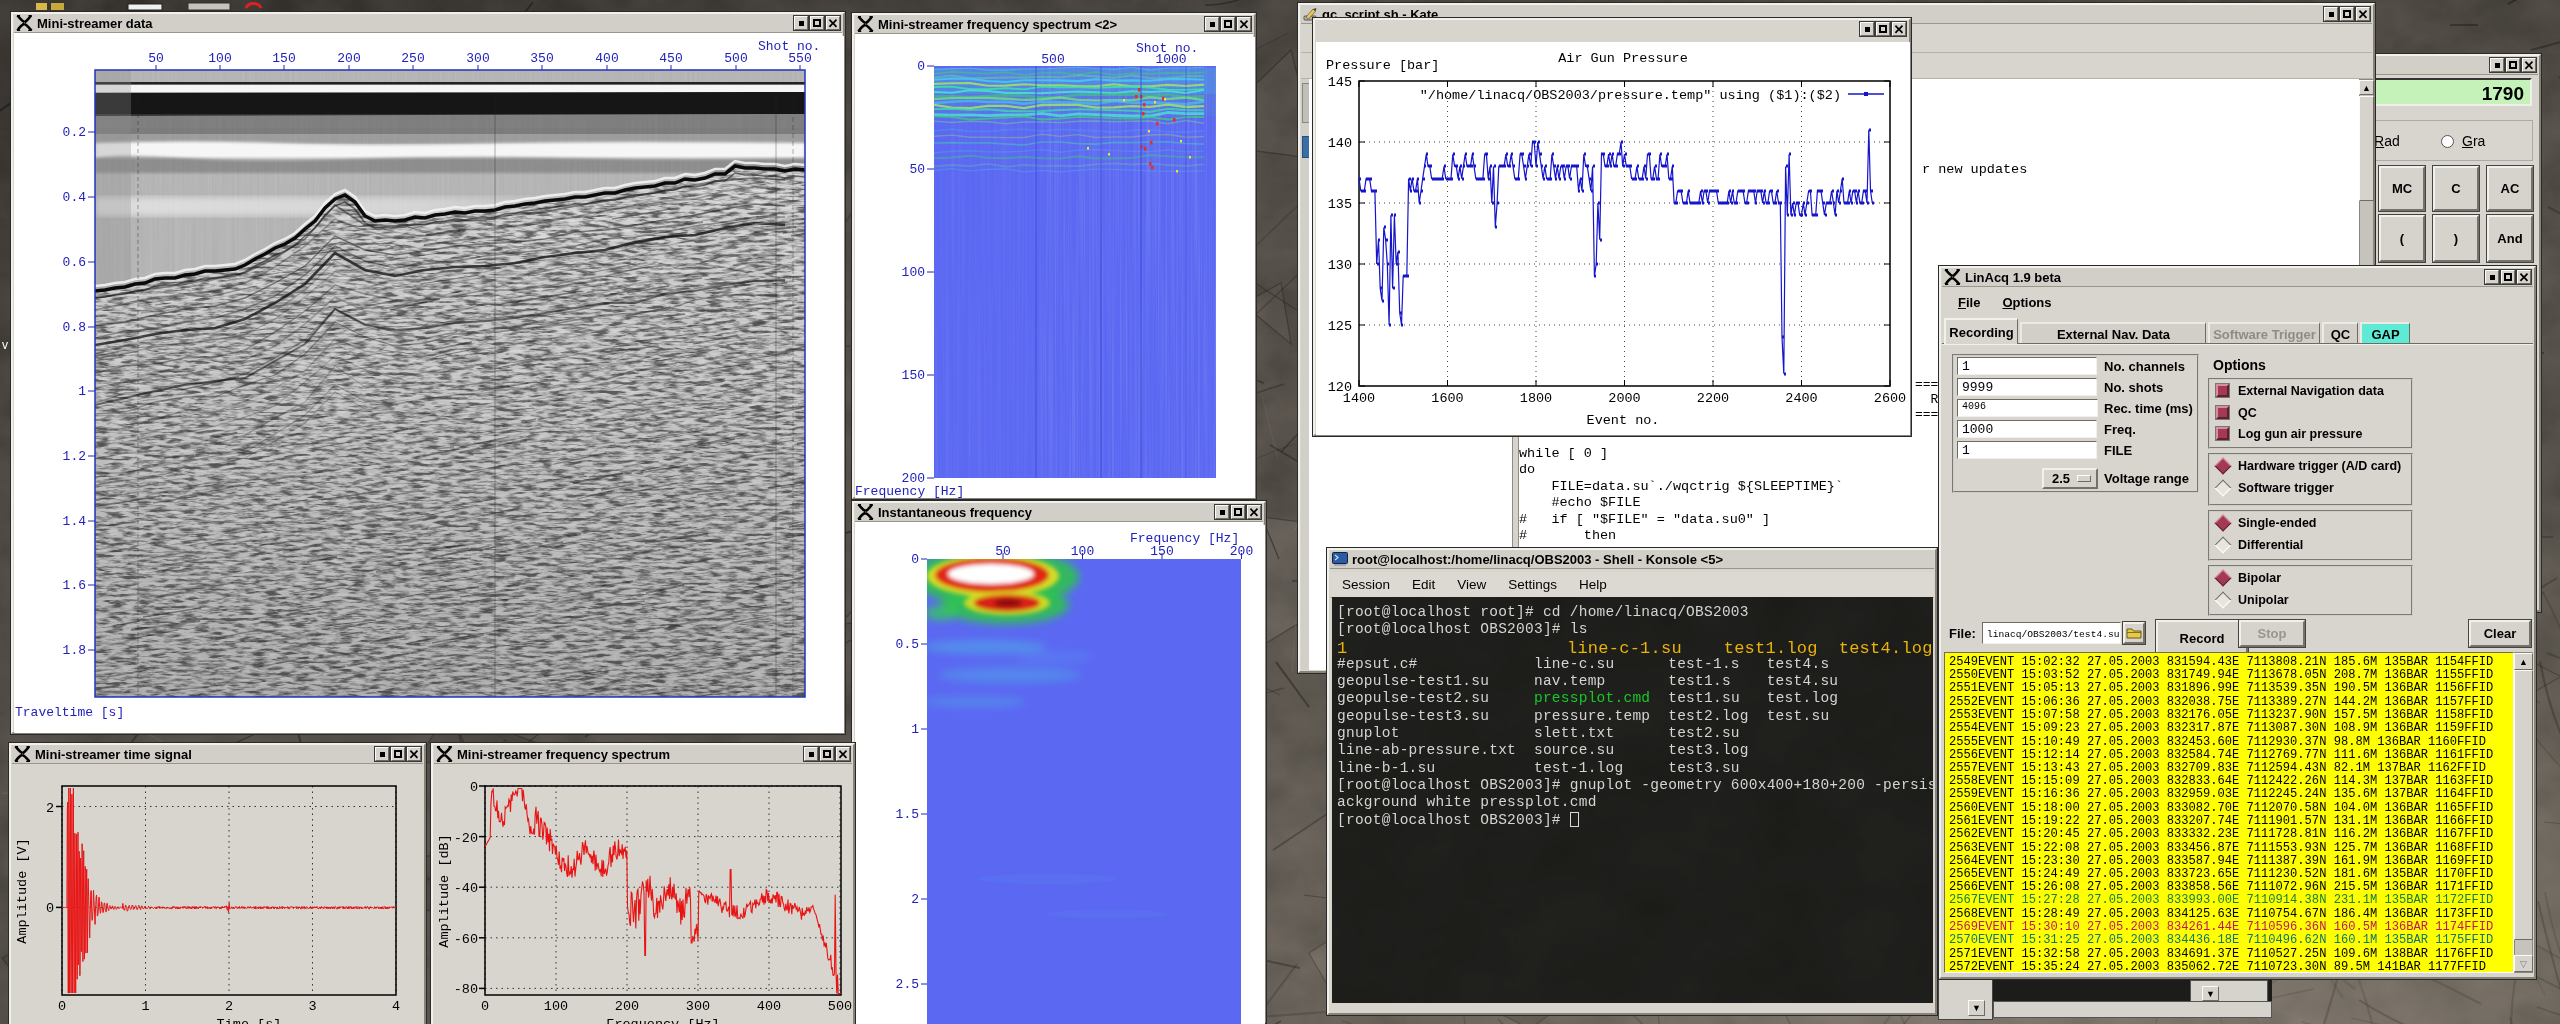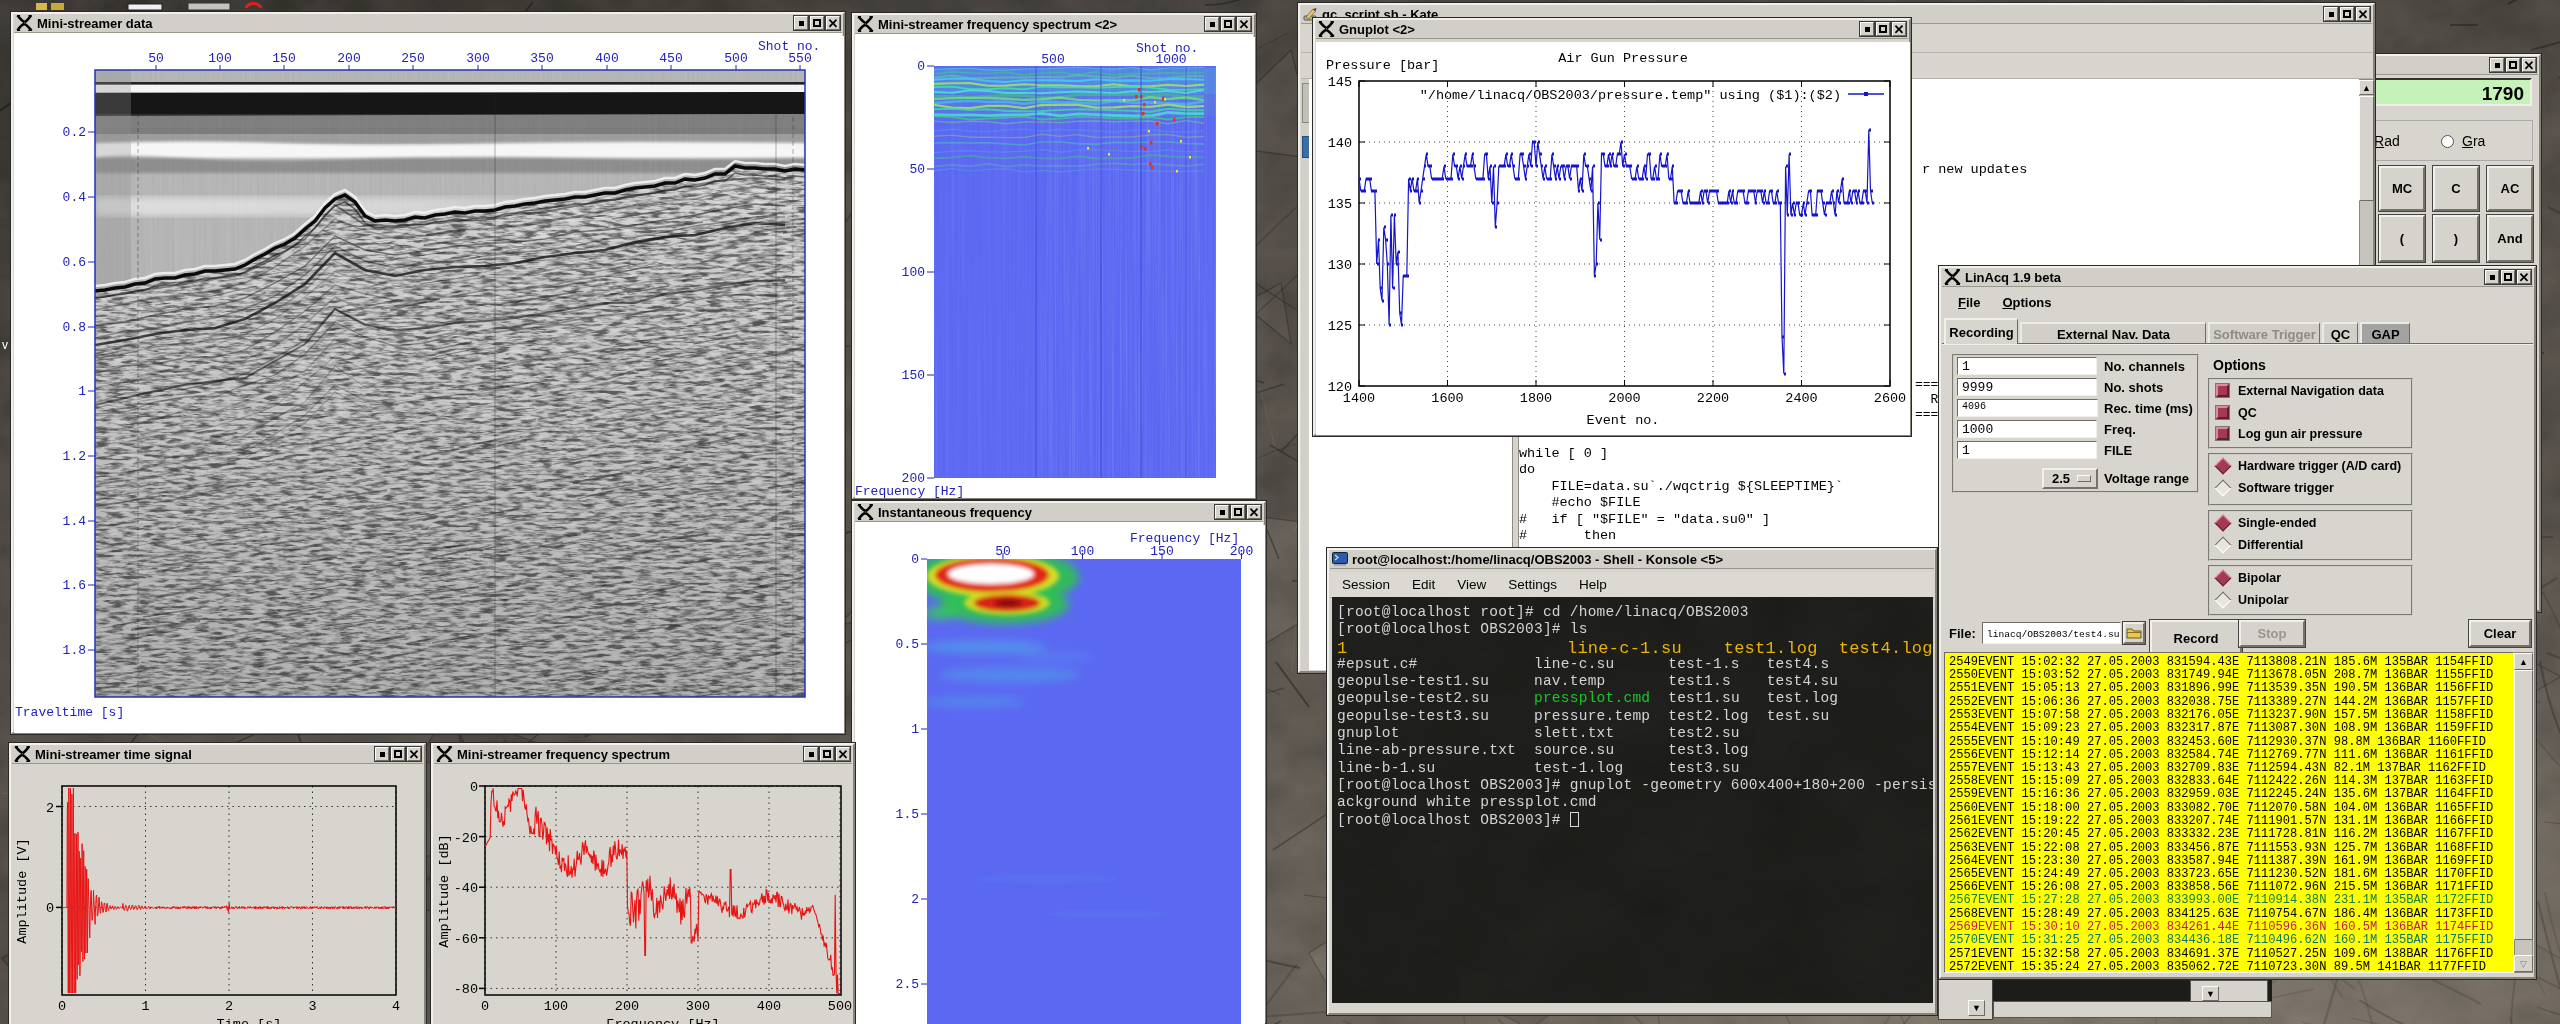--- a/index.html
+++ b/index.html
@@ -1748,27 +1748,20 @@
 </g>
 <g transform="translate(72,34)" opacity="0.08">
  <ellipse cx="120" cy="320" rx="70" ry="5" fill="#49c8e0"></ellipse>
  <ellipse cx="180" cy="355" rx="60" ry="4" fill="#49c8e0"></ellipse>
 </g>
 </g>
 </svg>
   </div>
 <div class="win" style="z-index:3;left:1312px;top:17px;width:600px;height:420px">
     <div class="inbev"></div>
-    <div class="tb">
-      <svg width="17" height="16" viewBox="0 0 17 16" style="flex:none">
-        <path d="M1.5,0.5 Q6,6 8.5,7.2 M8.5,8.8 Q11,10 15.5,15.5 M15,0.5 Q11,6 8.5,7.2 M8.5,8.8 Q5,10 1.5,15.5" fill="none" stroke="#000" stroke-width="2.6"></path>
-        <path d="M1,0.5 L4,0.5 M12.5,0.5 L15.8,0.5 M1,15.5 L4.2,15.5 M12.2,15.5 L15.8,15.5" stroke="#000" stroke-width="1.4"></path>
-      </svg>
-      <span>Gnuplot &lt;2&gt;</span>
-    </div>
     <div class="btns">
       <div class="b">
         <div class="dot"></div>
       </div>
       <div class="b">
         <div class="sq"></div>
       </div>
       <div class="b" style="font-size:13px">✕</div>
     </div>
 <svg width="594" height="393" viewBox="0 0 594 393" style="position:absolute;left:3px;top:24px;background:#fff" font-family="Liberation Mono" font-size="13.5" fill="#000">
@@ -1998,21 +1991,21 @@
       <div class="b" style="font-size:13px">✕</div>
     </div>
     <div style="position:absolute;left:3px;right:3px;top:24px;height:24px;background:#d8d5ce;display:flex;align-items:center;gap:22px;padding-left:16px;font-weight:bold;font-size:13px">
       <span><u>F</u>ile</span>
       <span><u>O</u>ptions</span>
     </div>
     <div style="position:absolute;left:5px;top:52px;width:74px;height:26px;background:#d8d5ce;border:1px solid #6f6b62;border-bottom:none;border-top:2px solid #f2f0ea;border-left:2px solid #f2f0ea;z-index:3;font-weight:bold;font-size:13px;display:flex;align-items:center;justify-content:center">Recording</div>
     <div style="position:absolute;left:81px;top:56px;width:186px;height:22px;background:#d2cfc8;border:1px solid #6f6b62;border-bottom:none;border-top:2px solid #eceae4;border-left:2px solid #eceae4;font-weight:bold;font-size:13px;display:flex;align-items:center;justify-content:center;color:#000">External Nav. Data</div>
     <div style="position:absolute;left:269px;top:56px;width:112px;height:22px;background:#d2cfc8;border:1px solid #6f6b62;border-bottom:none;border-top:2px solid #eceae4;border-left:2px solid #eceae4;font-weight:bold;font-size:13px;display:flex;align-items:center;justify-content:center;color:#8f8b85">Software Trigger</div>
     <div style="position:absolute;left:383px;top:56px;width:36px;height:22px;background:#d2cfc8;border:1px solid #6f6b62;border-bottom:none;border-top:2px solid #eceae4;border-left:2px solid #eceae4;font-weight:bold;font-size:13px;display:flex;align-items:center;justify-content:center;color:#000">QC</div>
-    <div style="position:absolute;left:421px;top:56px;width:50px;height:22px;background:#a3a3a3;border:1px solid #6f6b62;border-bottom:none;border-top:2px solid #eceae4;border-left:2px solid #eceae4;font-weight:bold;font-size:13px;display:flex;align-items:center;justify-content:center;color:#000">GAP</div>
+    <div style="position:absolute;left:421px;top:56px;width:50px;height:22px;background:#5eead4;border:1px solid #6f6b62;border-bottom:none;border-top:2px solid #eceae4;border-left:2px solid #eceae4;font-weight:bold;font-size:13px;display:flex;align-items:center;justify-content:center;color:#000">GAP</div>
     <div style="position:absolute;left:3px;right:3px;top:77px;height:2px;background:#f2f0ea;border-top:1px solid #6f6b62;z-index:2"></div>
     <div class="gbox" style="left:13px;top:88px;width:247px;height:139px"></div>
     <div class="field mono" style="left:18px;top:91px;width:140px;height:18px;font-size:13px">1</div>
     <div class="blabel" style="left:165px;top:93px">No. channels</div>
     <div class="field mono" style="left:18px;top:112px;width:140px;height:18px;font-size:13px">9999</div>
     <div class="blabel" style="left:165px;top:114px">No. shots</div>
     <div class="field mono" style="left:18px;top:133px;width:141px;height:18px;font-size:10px">4096</div>
     <div class="blabel" style="left:165px;top:135px">Rec. time (ms)</div>
     <div class="field mono" style="left:18px;top:154px;width:140px;height:18px;font-size:13px">1000</div>
     <div class="blabel" style="left:165px;top:156px">Freq.</div>
@@ -2045,21 +2038,21 @@
     <div class="dia off" style="left:278px;top:328px"></div>
     <div class="blabel" style="left:299px;top:327px;font-size:12.5px">Unipolar</div>
     <div class="blabel" style="left:10px;top:360px;font-size:13px">File:</div>
     <div class="field mono" style="left:43px;top:356px;width:139px;height:22px;font-size:9.6px;padding-top:6px">linacq/OBS2003/test4.su</div>
     <div class="pbtn" style="left:184px;top:356px;width:22px;height:22px">
       <svg width="16" height="12" viewBox="0 0 16 12">
         <path d="M1,2 L6,2 L7.5,4 L15,4 L15,11 L1,11 Z" fill="#e8c84a" stroke="#6a5a10"></path>
         <path d="M1,5.5 L15,5.5" stroke="#6a5a10" stroke-width="0.8"></path>
       </svg>
     </div>
-    <div class="pbtn" style="left:211px;top:354px;width:92px;height:36px">Record</div>
+    <div class="pbtn" style="left:217px;top:354px;width:92px;height:36px">Record</div>
     <div class="pbtn" style="left:300px;top:354px;width:66px;height:27px;color:#9a968e">Stop</div>
     <div class="pbtn" style="left:530px;top:354px;width:62px;height:27px">Clear</div>
     <div style="position:absolute;left:5px;top:386px;width:570px;height:321px;background:#ffff00;border-top:1.5px solid #6f6b62;border-left:1.5px solid #6f6b62;border-right:1.5px solid #fff;border-bottom:1.5px solid #fff;overflow:hidden">
       <div class="mono" style="position:absolute;left:4px;top:2px;font-size:12.1px;white-space:pre;color:#000">2549EVENT 15:02:32 27.05.2003 831594.43E 7113808.21N 185.6M 135BAR 1154FFID</div>
       <div class="mono" style="position:absolute;left:4px;top:15px;font-size:12.1px;white-space:pre;color:#000">2550EVENT 15:03:52 27.05.2003 831749.94E 7113678.05N 208.7M 136BAR 1155FFID</div>
       <div class="mono" style="position:absolute;left:4px;top:28px;font-size:12.1px;white-space:pre;color:#000">2551EVENT 15:05:13 27.05.2003 831896.99E 7113539.35N 190.5M 136BAR 1156FFID</div>
       <div class="mono" style="position:absolute;left:4px;top:42px;font-size:12.1px;white-space:pre;color:#000">2552EVENT 15:06:36 27.05.2003 832038.75E 7113389.27N 144.2M 136BAR 1157FFID</div>
       <div class="mono" style="position:absolute;left:4px;top:55px;font-size:12.1px;white-space:pre;color:#000">2553EVENT 15:07:58 27.05.2003 832176.05E 7113237.90N 157.5M 136BAR 1158FFID</div>
       <div class="mono" style="position:absolute;left:4px;top:68px;font-size:12.1px;white-space:pre;color:#000">2554EVENT 15:09:23 27.05.2003 832317.87E 7113087.30N 108.9M 136BAR 1159FFID</div>
       <div class="mono" style="position:absolute;left:4px;top:82px;font-size:12.1px;white-space:pre;color:#000">2555EVENT 15:10:49 27.05.2003 832453.60E 7112930.37N 98.8M 136BAR 1160FFID</div>

